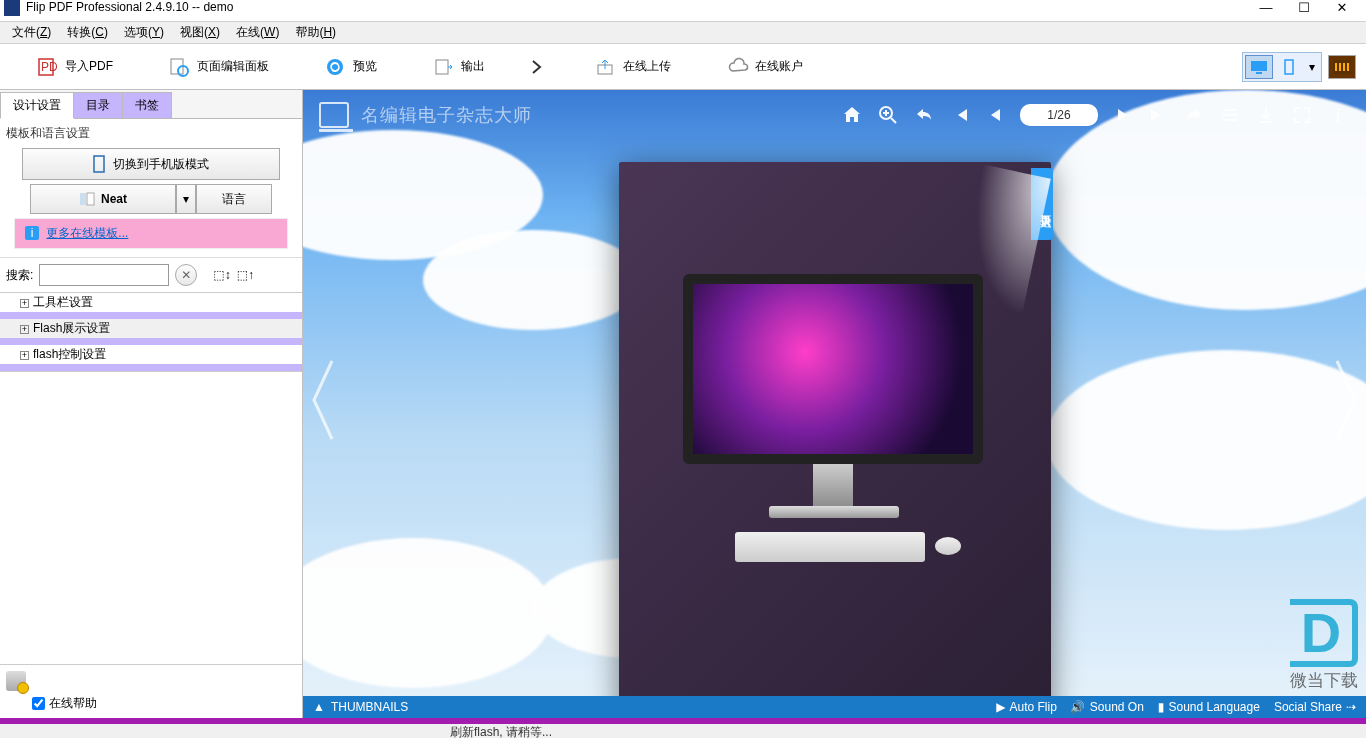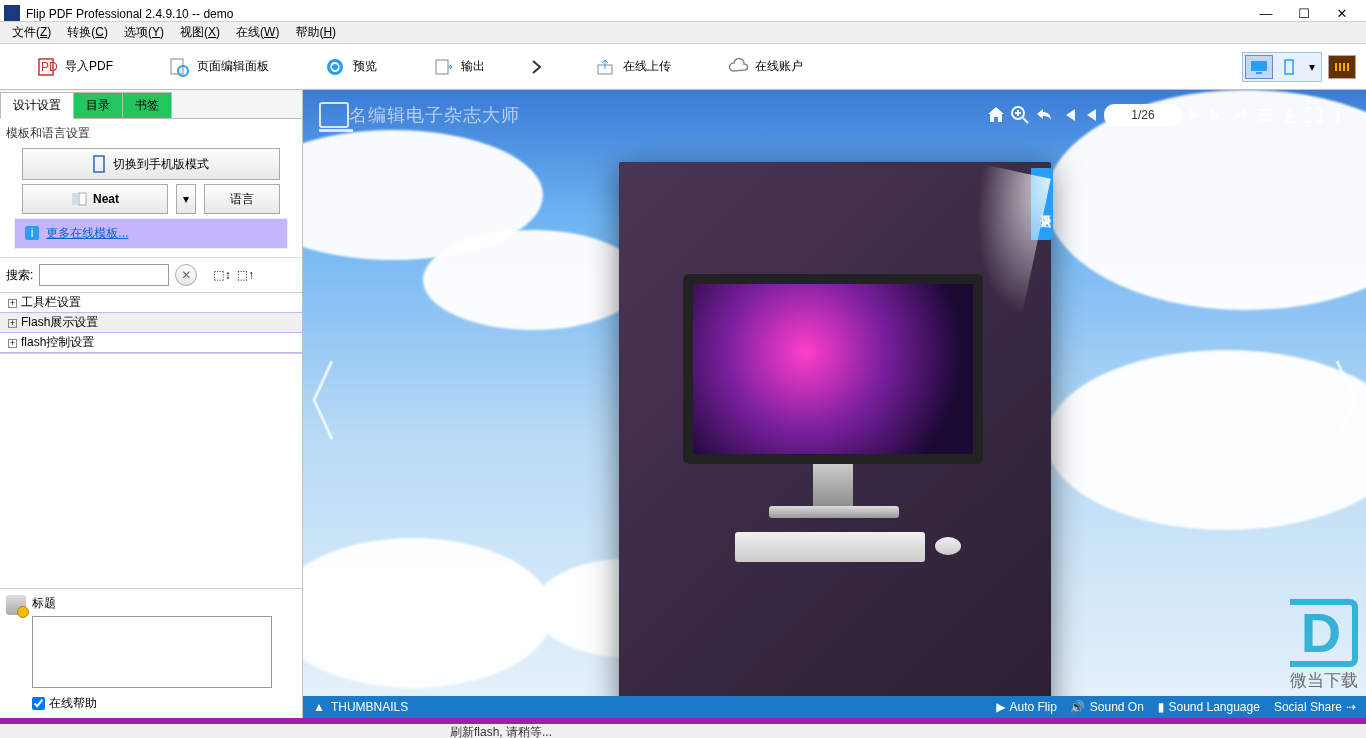--- a/index.html
+++ b/index.html
@@ -1,60 +1,60 @@
 <!DOCTYPE html>
 <html><head>
 <meta charset="utf-8">
 <style>
 *{margin:0;padding:0;box-sizing:border-box;font-family:"Microsoft YaHei","SimSun",sans-serif;font-size:12px}
 body{width:1366px;height:738px;background:#fff;overflow:hidden;position:relative}
-.titlebar{height:22px;background:#fff;border-bottom:1px solid #d0d0d0;display:flex;align-items:flex-end;padding:0 4px}
+.titlebar{height:22px;background:#fff;border-bottom:1px solid #d0d0d0;display:flex;align-items:flex-start;padding:0 4px}
 .titlebar .app-icon{width:16px;height:16px;background:#1a3a7a;margin-right:6px;display:inline-block}
 .titlebar .title{flex:1;color:#000}
 .titlebar .win-btns{display:flex;gap:18px;padding-right:10px}
 .titlebar .win-btn{width:20px;text-align:center;cursor:pointer;font-size:13px}
 .menubar{height:22px;background:#f0f0f0;border-bottom:1px solid #d0d0d0;display:flex;align-items:center;padding:0 4px}
 .menubar .menu-item{padding:8px 8px;cursor:pointer}
 .menubar .menu-item u{text-decoration:underline}
 .toolbar{height:46px;background:#fff;border-bottom:1px solid #c0c0c0;display:flex;align-items:center;padding:0 10px;gap:2px}
 .toolbar .tool-btn{display:flex;align-items:center;gap:8px;padding:6px 26px;cursor:pointer;border:1px solid transparent}
 .toolbar .ico{width:20px;height:20px;display:inline-block}
 .toolbar .spacer{flex:1}
 .toolbar .view-group{display:flex;align-items:center;gap:2px;border:1px solid #a0c0e0;background:#e8f0fe;padding:2px}
 .toolbar .view-btn{width:28px;height:24px;display:flex;align-items:center;justify-content:center;cursor:pointer}
 .toolbar .view-btn.active{background:#c0d8f0;border:1px solid #6090d0}
 .main{display:flex;height:628px}
 .sidebar{width:303px;border-right:1px solid #c0c0c0;background:#fff;display:flex;flex-direction:column}
 .side-tabs{display:flex;border-bottom:1px solid #bbb;background:#f5f5f5}
-.side-tab{padding:4px 12px;border:1px solid #bbb;border-bottom:none;background:#22c55e;cursor:pointer;margin-right:-1px;margin-top:2px}
+.side-tab{padding:4px 12px;border:1px solid #bbb;border-bottom:none;background:#c4b5fd;cursor:pointer;margin-right:-1px;margin-top:2px}
 .side-tab.active{background:#fff;border-bottom:1px solid #fff;margin-bottom:-1px}
 .panel-section{padding:4px 6px;border-bottom:1px solid #ddd}
 .panel-label{padding:2px 0;color:#333}
 .btn-wide{width:258px;height:32px;margin:4px auto;display:flex;align-items:center;justify-content:center;gap:8px;border:1px solid #aaa;background:linear-gradient(#fdfdfd,#e8e8e8);cursor:pointer;font-weight:normal}
-.btn-row{display:flex;gap:8px;margin:4px 16px}
+.btn-row{display:flex;gap:0;margin:4px 24px}
 .btn-row .btn{height:30px;border:1px solid #aaa;background:linear-gradient(#fdfdfd,#e8e8e8);display:flex;align-items:center;justify-content:center;cursor:pointer;gap:6px}
-.link-row{padding:6px 10px;background:#c4b5fd;border:1px solid #eee;margin:4px 8px}
+.link-row{padding:6px 10px;background:#f9a8d4;border:1px solid #eee;margin:4px 8px}
 .link-row a{color:#0066cc;text-decoration:underline}
 .search-row{display:flex;align-items:center;gap:6px;padding:6px}
 .search-row input{flex:1;height:22px;border:1px solid #999;padding:0 4px;max-width:130px}
 .search-row .sbtn{width:22px;height:22px;border:1px solid #aaa;background:linear-gradient(#fdfdfd,#e8e8e8);border-radius:11px;cursor:pointer;text-align:center;line-height:20px;color:#666}
 .tree{border-top:1px solid #ccc;border-bottom:1px solid #ccc}
-.tree .tree-item{padding:1px 8px;cursor:pointer;border-bottom:1px solid #c4b5fd}
+.tree .tree-item{padding:1px 20px;cursor:pointer;border-bottom:7px solid #c4b5fd}
 .tree .tree-item.alt{background:#f0f0f0}
 .tree .plus{display:inline-block;width:9px;height:9px;border:1px solid #888;text-align:center;line-height:7px;margin-right:4px;font-size:9px}
 .side-spacer{flex:1}
 .bottom-panel{border-top:1px solid #ccc;padding:6px}
 .bottom-panel .prow{display:flex;align-items:flex-start;gap:6px}
 .bottom-panel .db-icon{width:20px;height:20px;background:linear-gradient(#ddd,#aaa);border-radius:3px;position:relative}
 .bottom-panel .db-icon::after{content:"";position:absolute;right:-3px;bottom:-3px;width:10px;height:10px;background:#f0c000;border-radius:50%;border:1px solid #c08000}
 .bottom-panel textarea{width:240px;height:72px;border:1px solid #999;resize:none}
 .bottom-panel label{display:flex;align-items:center;gap:4px;margin-top:4px;margin-left:26px}
 .preview{flex:1;position:relative;background:linear-gradient(180deg,#3a7bd5 0%,#6db3f2 20%,#b8daf5 55%,#e8f3fb 100%);overflow:hidden}
 .cloud{position:absolute;background:#fff;border-radius:50%;filter:blur(1px);opacity:0.96}
-.preview-header{position:absolute;top:0;left:0;right:0;height:50px;display:flex;align-items:center;padding:0 16px;color:#fff}
+.preview-header{position:absolute;top:0;left:0;right:0;height:50px;display:flex;align-items:center;padding:0 16px;gap:12px;color:#fff}
 .preview-header .logo-box{width:30px;height:26px;border:2px solid rgba(255,255,255,0.8);border-radius:3px;position:relative}
 .preview-header .logo-box::after{content:"";position:absolute;left:-2px;bottom:-6px;width:34px;height:3px;background:rgba(255,255,255,0.8)}
 .preview-header .brand{font-size:18px;color:rgba(255,255,255,0.6);letter-spacing:1px}
 .preview-header .hspacer{flex:1}
 .hicon{width:24px;height:24px;color:#fff;cursor:pointer;opacity:0.95;display:flex;align-items:center;justify-content:center}
 .page-ind{width:78px;height:22px;background:#fff;color:#333;text-align:center;line-height:22px;border-radius:10px}
 .book{position:absolute;left:316px;top:72px;width:432px;height:576px;background:linear-gradient(135deg,#4a3555,#2a1f33);box-shadow:0 6px 30px rgba(0,0,0,0.5);border-radius:2px}
 .toc-tab{position:absolute;right:-2px;top:6px;width:22px;height:72px;background:#2a9df4;color:#fff;writing-mode:vertical-rl;text-align:center;padding-top:6px;font-size:11px;border-radius:0 4px 4px 0;cursor:pointer}
 .book .monitor{position:absolute;left:64px;top:112px;width:300px;height:190px;background:#111;border:10px solid #222;border-radius:6px;overflow:hidden}
 .book .monitor .screen{width:100%;height:100%;background:radial-gradient(circle at 40% 40%,#ff3ec9,#7a1fa0 40%,#1a0933 80%)}
@@ -229,24 +229,20 @@
     </div>
     <div class="tree">
       <div class="tree-item"><span class="plus">+</span><span>工具栏设置</span></div>
       <div class="tree-item alt"><span class="plus">+</span><span>Flash展示设置</span></div>
       <div class="tree-item"><span class="plus">+</span><span>flash控制设置</span></div>
     </div>
     <div class="side-spacer"></div>
     <div class="bottom-panel">
       <div class="prow">
         <span class="db-icon"></span>
-        <div>
-          <div style="margin-bottom:4px">标题</div>
-          <textarea style=""></textarea>
-        </div>
       </div>
       <label>
           <input type="checkbox" checked="" style="">
           <span>在线帮助</span>
         </label>
     </div>
   </div>
 
   <div class="preview">
     <div class="cloud" style="width:300px;height:130px;left:-60px;top:40px"></div>

